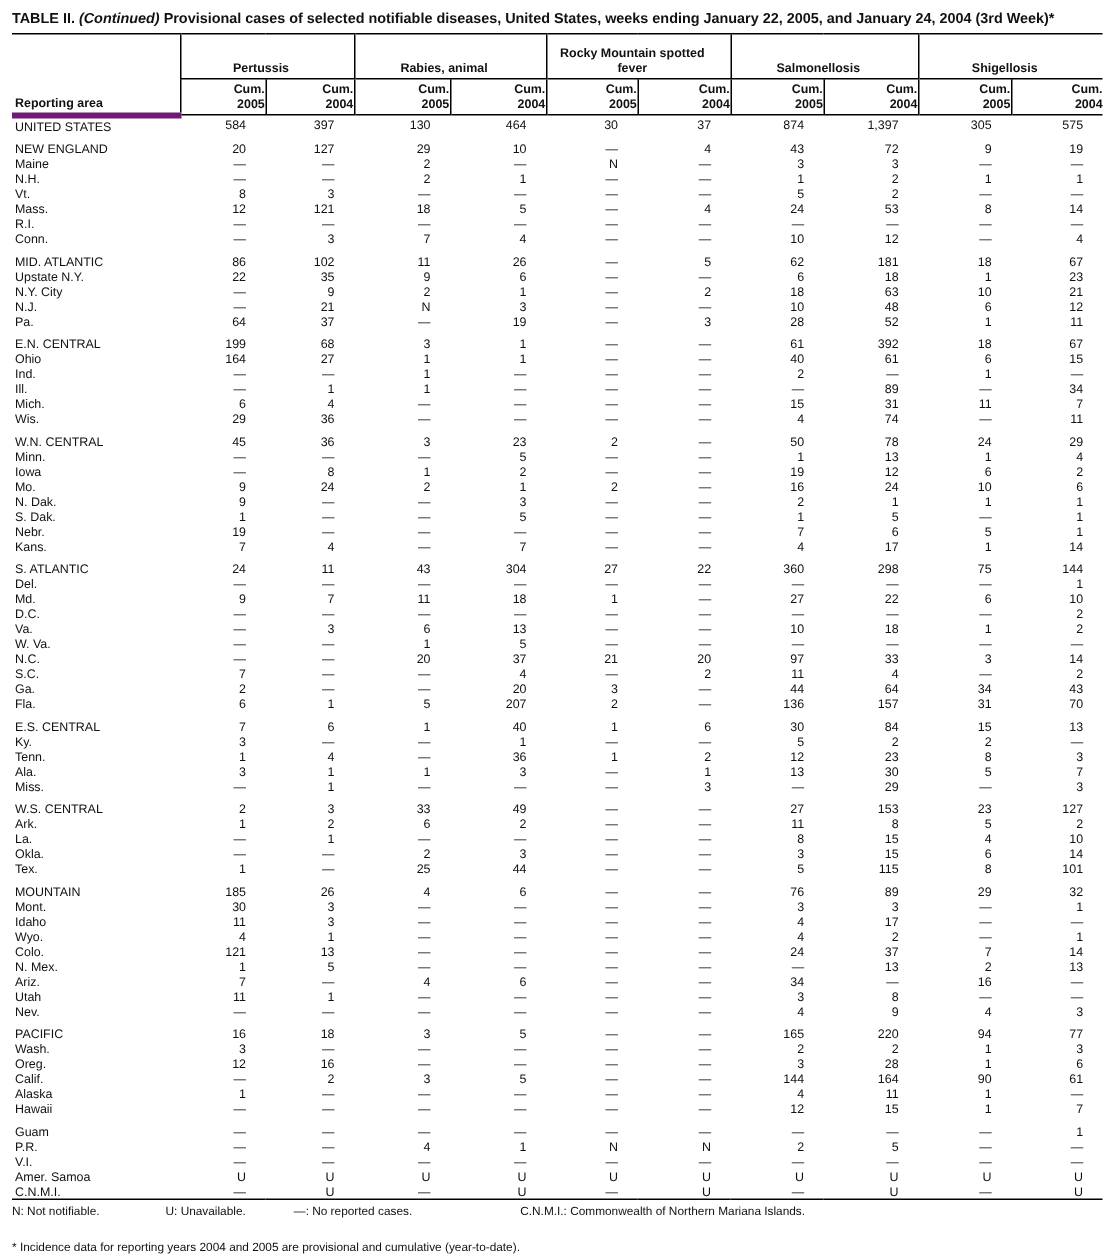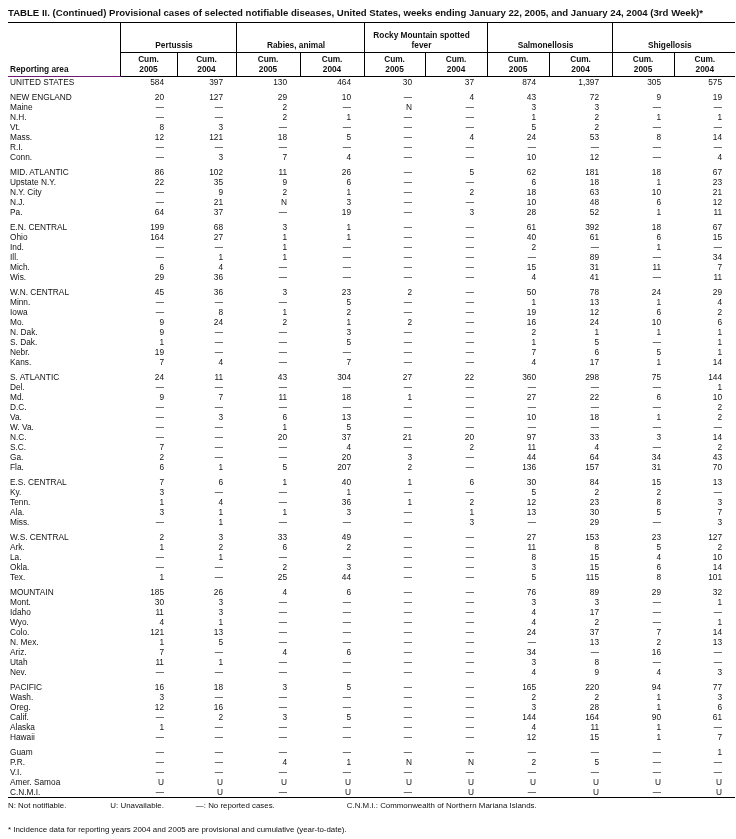--- a/index.html
+++ b/index.html
@@ -14,52 +14,52 @@
     padding: 7px 0 0 8px;
     overflow: hidden;
   }
   .title {
     width: 724px;
     font-size: 9.6px;
     font-weight: bold;
     line-height: 1.25;
     margin-bottom: 3px;
   }
-  .title .it { }
+  .title .it { font-style: italic; }
   table.disease {
     border-collapse: collapse;
     table-layout: fixed;
     width: 727px;
     border-bottom: 1px solid #000;
   }
   thead th {
     font-weight: bold;
     font-size: 8.3px;
     color: #111;
   }
   tr.h1 th { border-top: 1px solid #000; }
   th.ra {
     text-align: left;
     vertical-align: bottom;
     padding: 0 0 2px 2px;
-    border-bottom: 1px solid #701a75;
+    border-bottom: 4px solid #701a75;
   }
   th.grp {
     border-left: 1px solid #000;
     border-bottom: 1px solid #000;
     text-align: center;
     vertical-align: bottom;
     padding: 2px 12px 1px 4px;
     line-height: 1.18;
     height: 30px;
   }
   tr.h2 th {
     border-left: 1px solid #000;
     border-bottom: 1px solid #000;
-    text-align: center;
+    text-align: right;
     vertical-align: bottom;
     line-height: 1.22;
     padding: 1px 0 2px 0;
     height: 24px;
   }
   tbody td {
     font-size: 8.3px;
     height: 10px;
     line-height: 10px;
     padding: 0;
@@ -368,21 +368,21 @@
         </tr>
         <tr>
           <td class="lbl">Wis.</td>
           <td class="val">29</td>
           <td class="val">36</td>
           <td class="val">—</td>
           <td class="val">—</td>
           <td class="val">—</td>
           <td class="val">—</td>
           <td class="val">4</td>
-          <td class="val">41</td>
+          <td class="val">74</td>
           <td class="val">—</td>
           <td class="val">11</td>
         </tr>
         <tr class="gap">
           <td colspan="11"></td>
         </tr>
         <tr>
           <td class="lbl">W.N. CENTRAL</td>
           <td class="val">45</td>
           <td class="val">36</td>

